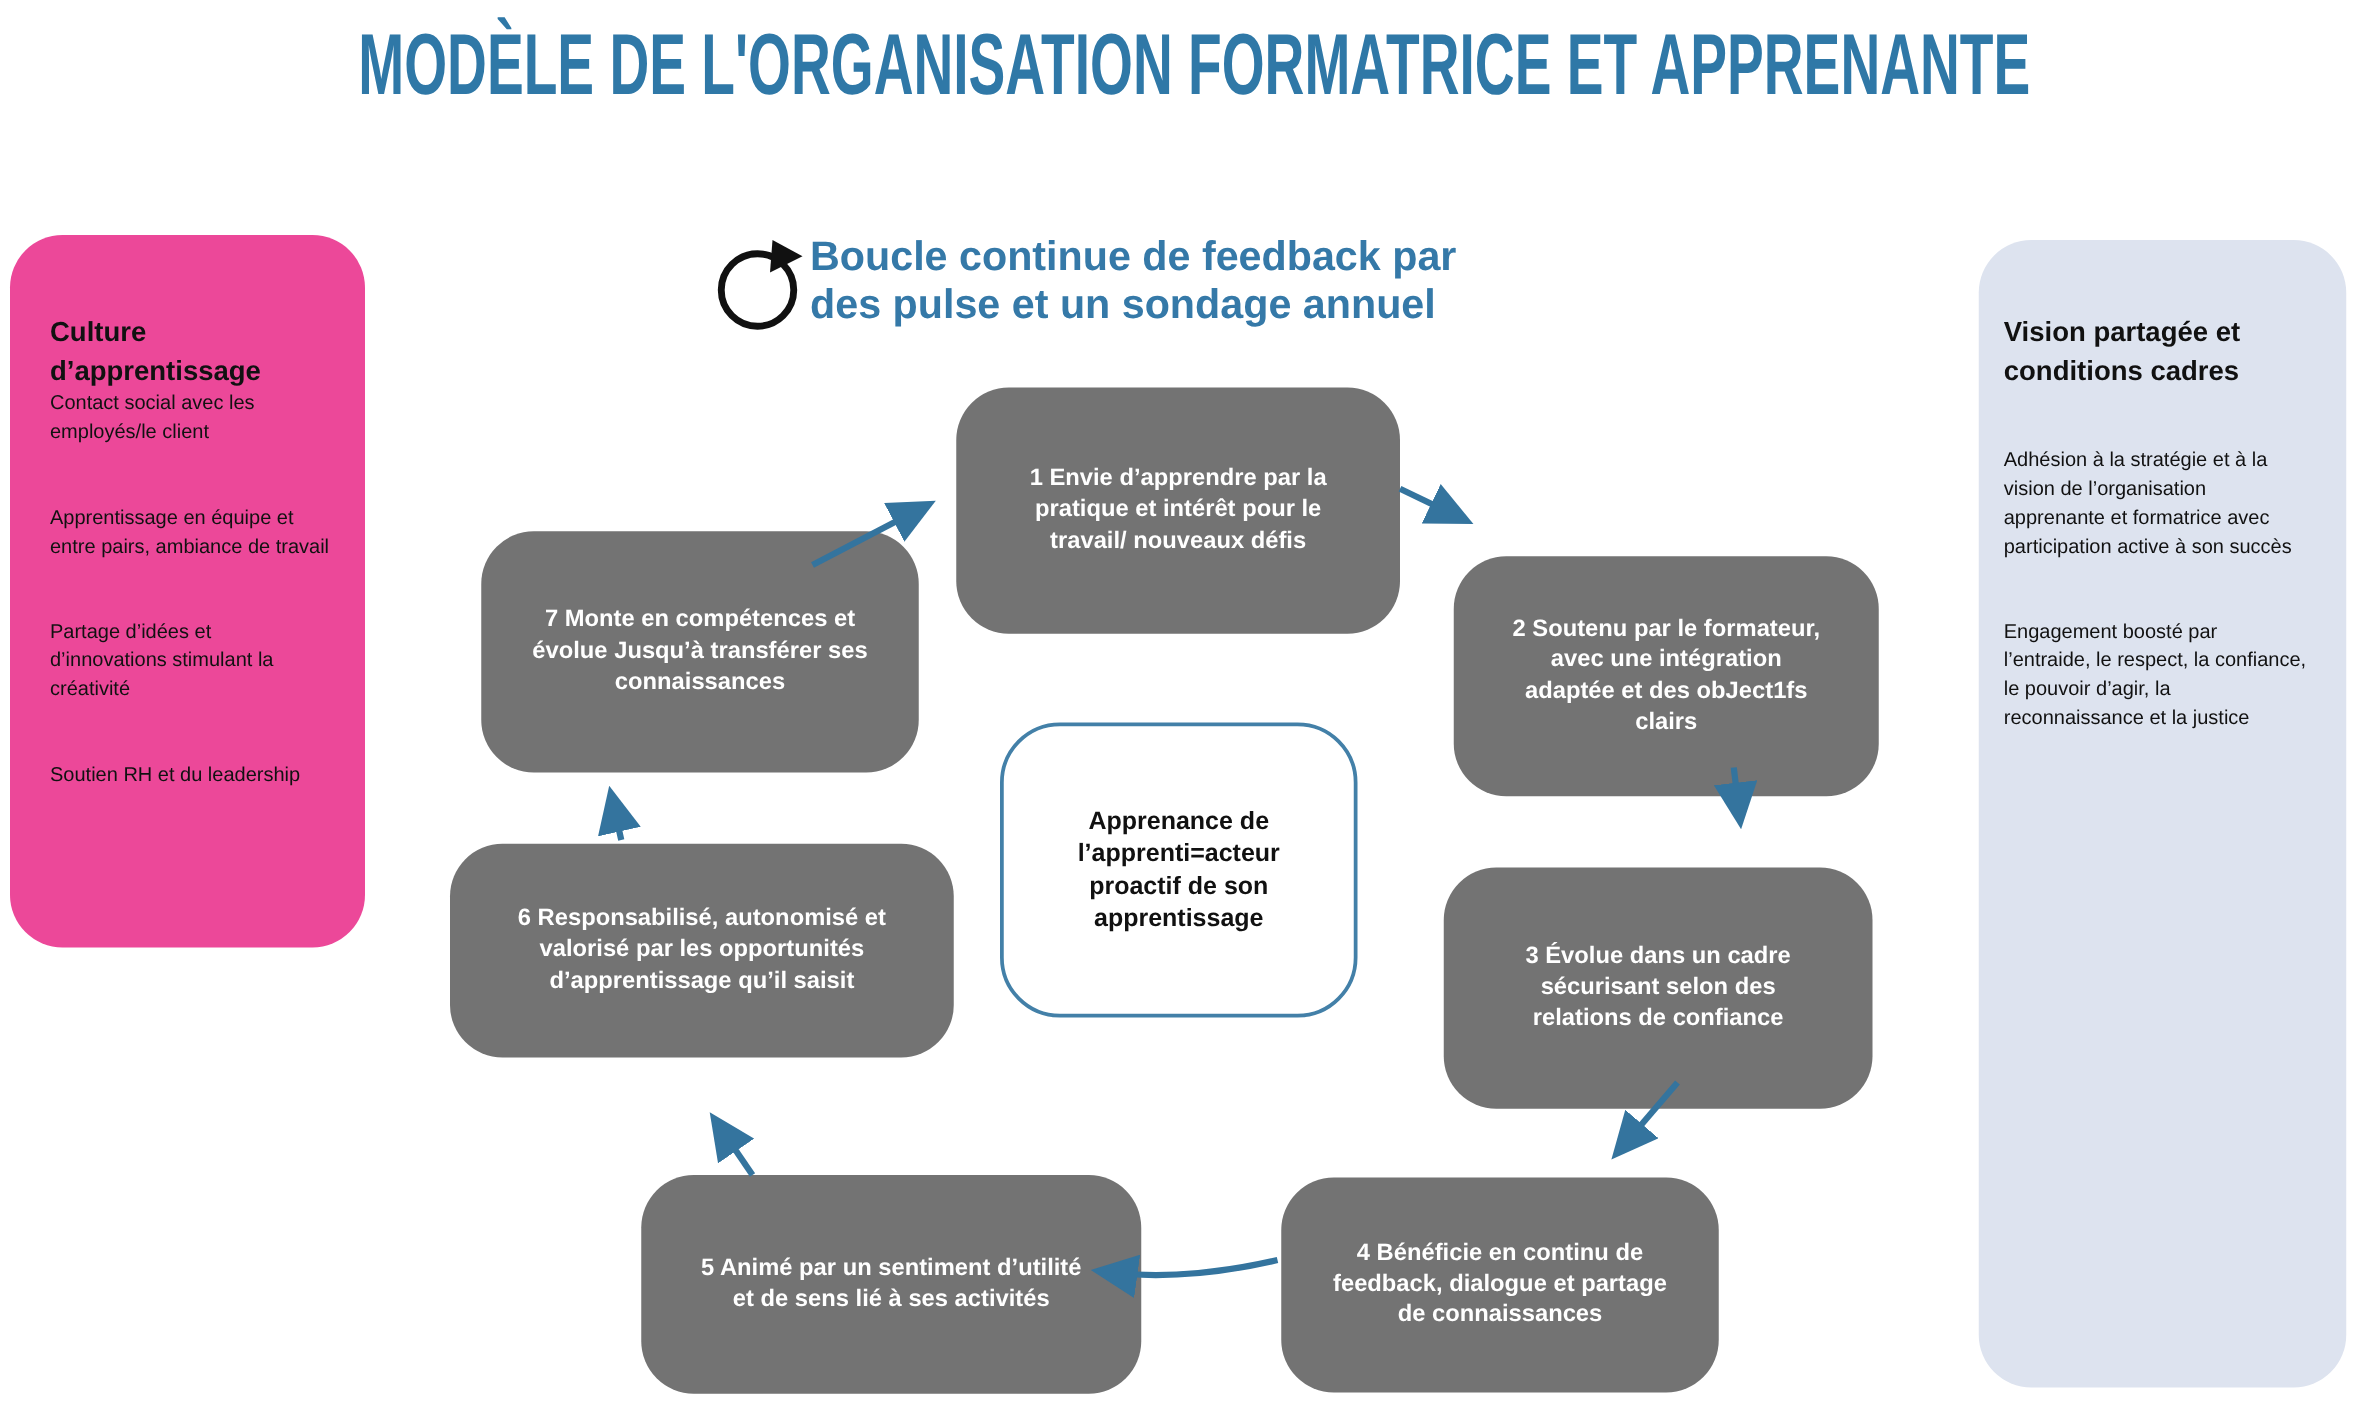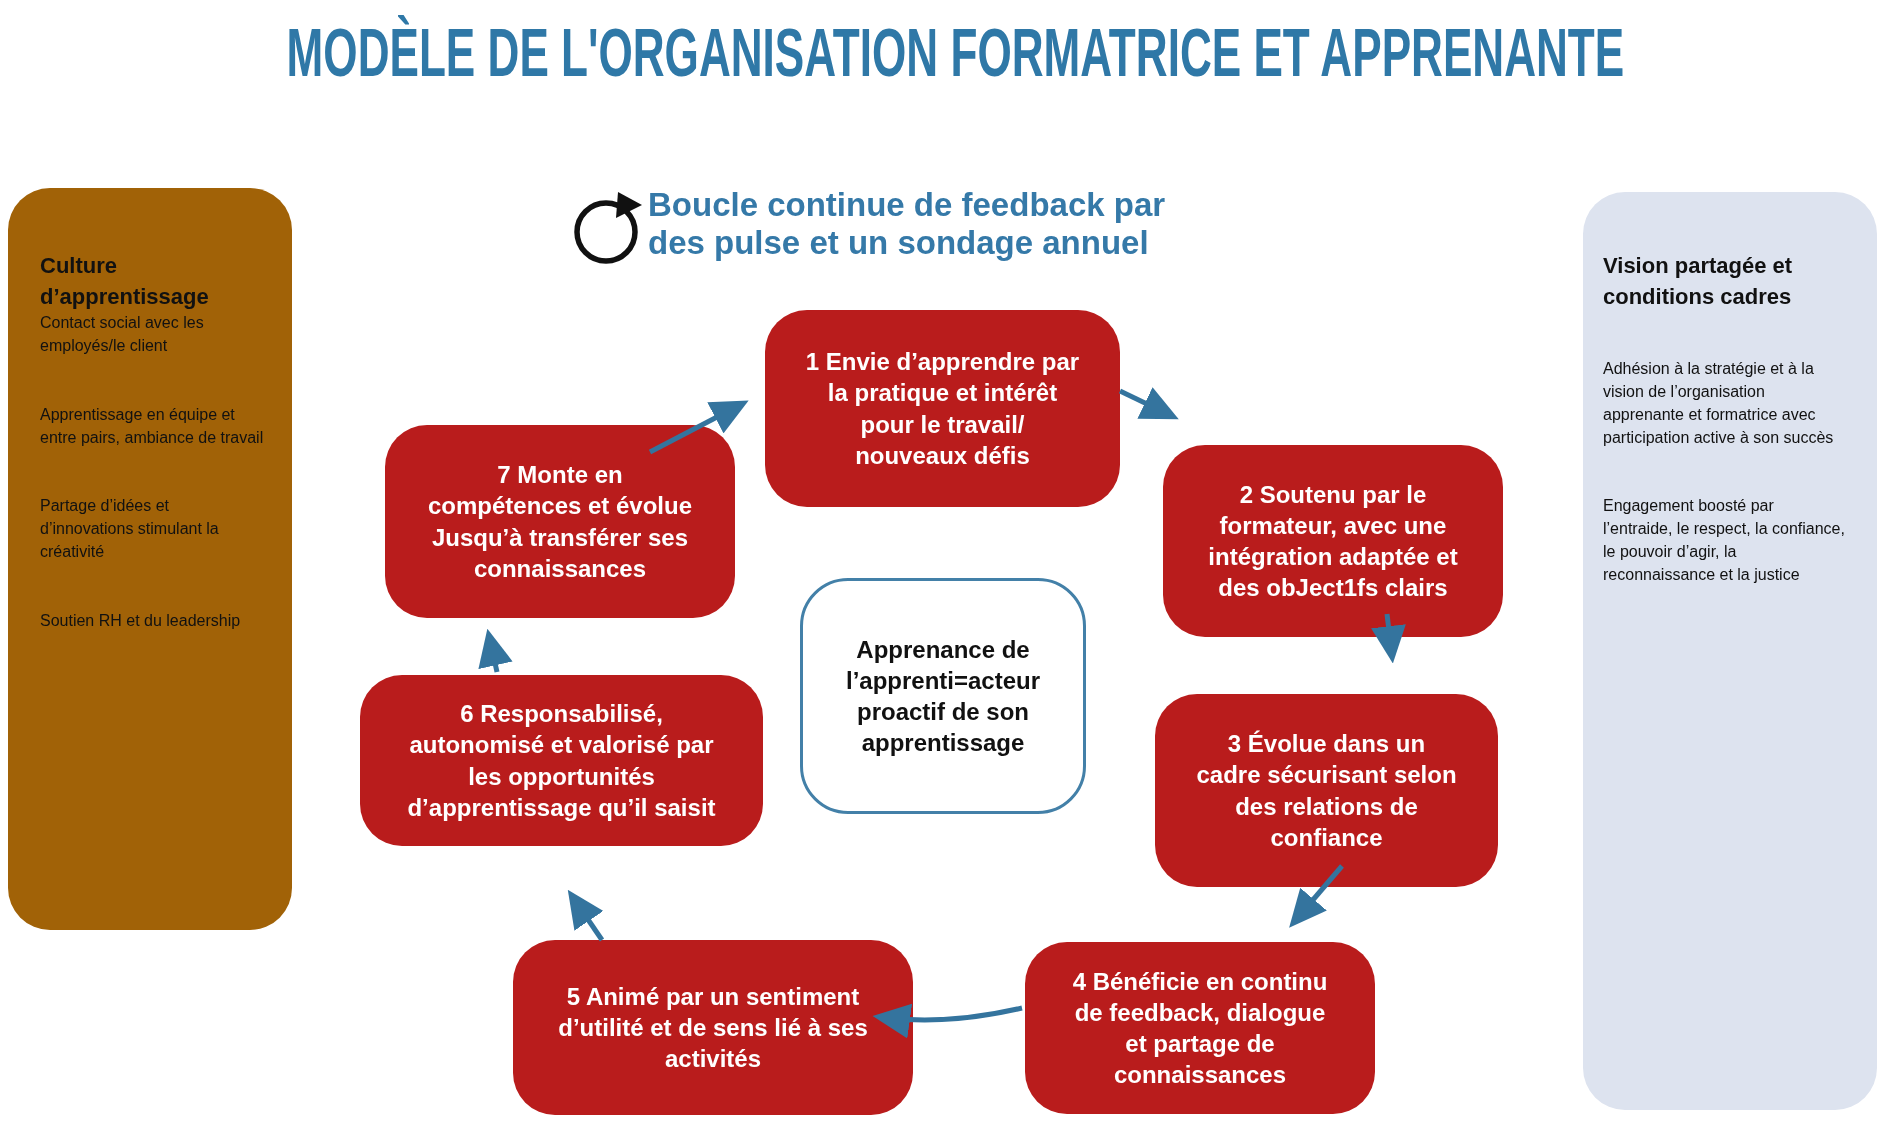--- a/index.html
+++ b/index.html
@@ -21,52 +21,52 @@
   
   .loop-icon { position:absolute; left:570px; top:190px; }
   .loop-heading {
     position:absolute; left:648px; top:186px; width:600px;
     font-size:33px; font-weight:700; color:#3579A8; line-height:1.15;
   }
 
   
   .panel { position:absolute; border-radius:42px; box-sizing:border-box; }
   .panel-left {
-    left:8px; top:188px; width:284px; height:742px;
-    background:#a16207; padding:62px 26px 26px 32px;
+    left:8px; top:188px; width:284px; height:570px;
+    background:#ec4899; padding:62px 26px 26px 32px;
   }
   .panel-right {
     left:1583px; top:192px; width:294px; height:918px;
     background:#DDE3EF; padding:58px 32px 26px 20px;
   }
   .panel-heading { font-size:22px; font-weight:700; line-height:1.42; color:#111; }
   .panel-item { font-size:16px; font-weight:400; line-height:1.42; color:#111; margin-top:46px; }
   .panel-left .panel-item.first { margin-top:0; }
 
   
   .step {
-    position:absolute; background:#b91c1c; border-radius:42px;
+    position:absolute; background:#737373; border-radius:42px;
     display:flex; align-items:center; justify-content:center;
     text-align:center; color:#ffffff; font-weight:700;
-    font-size:24px; line-height:1.3; box-sizing:border-box; padding:18px 40px;
+    font-size:19px; line-height:1.3; box-sizing:border-box; padding:18px 40px;
   }
   .step1 { left:765px;  top:310px; width:355px; height:197px; }
   .step2 { left:1163px; top:445px; width:340px; height:192px; }
   .step3 { left:1155px; top:694px; width:343px; height:193px; }
   .step4 { left:1025px; top:942px; width:350px; height:172px; }
   .step5 { left:513px;  top:940px; width:400px; height:175px; }
   .step6 { left:360px;  top:675px; width:403px; height:171px;text-align:center; }
   .step7 { left:385px;  top:425px; width:350px; height:193px; }
 
   
   .center-box {
     position:absolute; left:800px; top:578px; width:286px; height:236px;
     background:#ffffff; border:3px solid #4380A8; border-radius:48px;
     display:flex; align-items:center; justify-content:center;
-    text-align:center; font-size:24px; font-weight:700; color:#111;
+    text-align:center; font-size:20px; font-weight:700; color:#111;
     line-height:1.3; box-sizing:border-box; padding:14px 24px;
   }
 
   
   .arrows { position:absolute; left:0; top:0; width:1884px; height:1130px; pointer-events:none; }
 </style>
 </head>
 <body>
 
 <div id="canvas">

